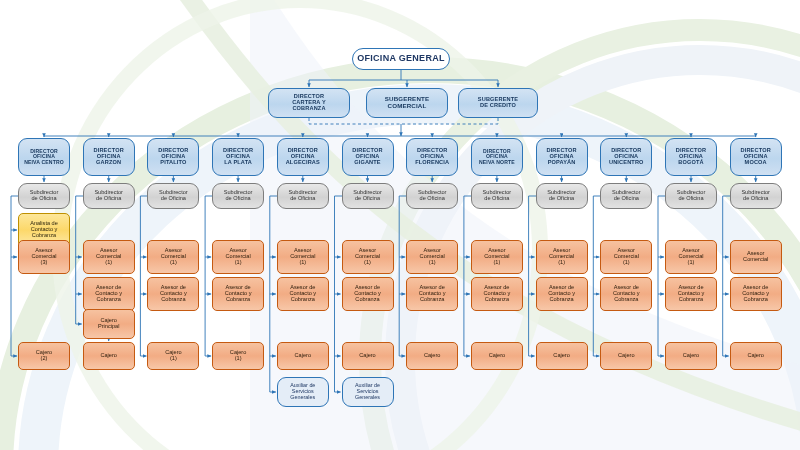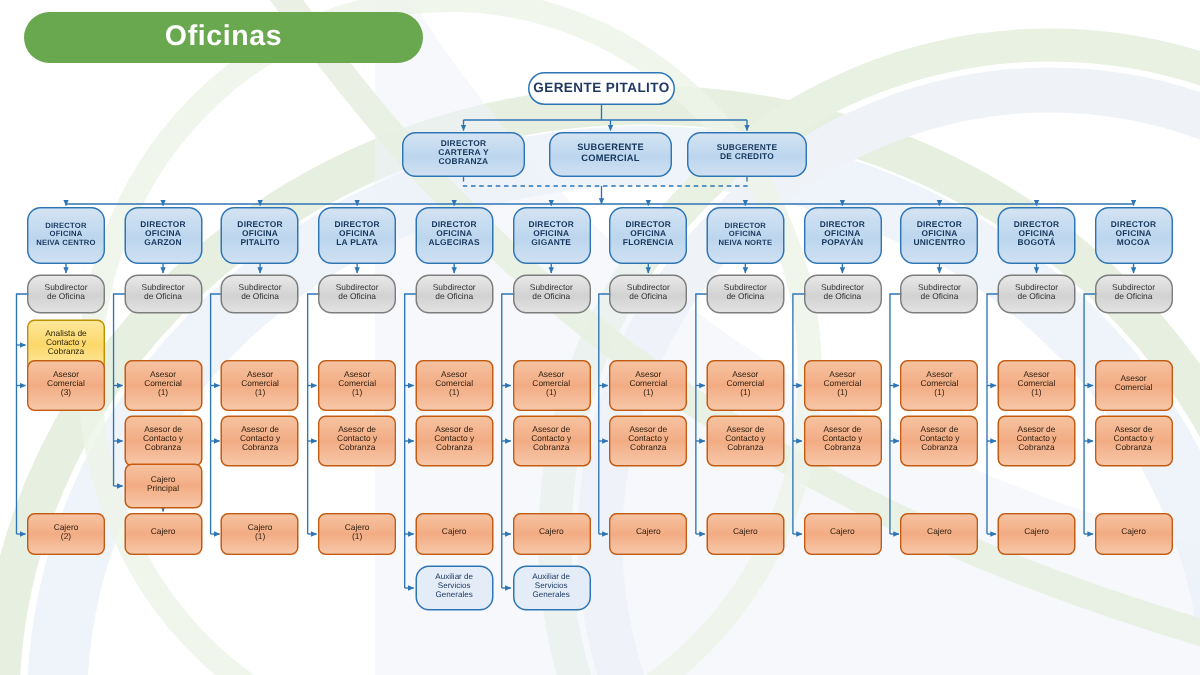--- a/index.html
+++ b/index.html
@@ -93,23 +93,20 @@
         <ellipse cx="430" cy="470" rx="392" ry="366" fill="none" stroke="#eef4fa" stroke-width="40"></ellipse>
         <ellipse cx="700" cy="360" rx="330" ry="330" fill="none" stroke="#e9f1e2" stroke-width="22"></ellipse>
         <ellipse cx="700" cy="360" rx="300" ry="300" fill="none" stroke="#eff3f8" stroke-width="30"></ellipse>
         <path d="M250,-40 C360,150 520,300 860,380 L860,450 L250,450 Z" fill="#eef3f9" opacity=".55"></path>
         <path d="M170,-30 C300,160 470,330 830,430" fill="none" stroke="#e8f0e1" stroke-width="18" opacity=".9"></path>
         <ellipse cx="300" cy="250" rx="240" ry="250" fill="none" stroke="#edf4e8" stroke-width="16" opacity=".8"></ellipse>
       </g>
     </svg>
   </div>
 
-  <div class="title-pill">
-    <span>Oficinas</span>
-  </div>
 
   <svg id="wires" width="800" height="450" viewBox="0 0 800 450">
     <defs>
       <marker id="ar" markerWidth="5" markerHeight="5" refX="4.2" refY="2" orient="auto">
         <path d="M0,0 L4.6,2 L0,4 z" fill="#2e75b6"></path>
       </marker>
     </defs>
     <g id="wire-group" stroke="#2e75b6" stroke-width="0.9" fill="none">
         <polyline points="401,70 401,80"></polyline>
         <polyline points="309,80 498,80"></polyline>
@@ -192,21 +189,21 @@
         <polyline points="755.7,176 755.7,182" marker-end="url(#ar)"></polyline>
         <polyline points="755.7,196 722.7,196 722.7,356"></polyline>
         <polyline points="722.7,257 728.7,257" marker-end="url(#ar)"></polyline>
         <polyline points="722.7,294 728.7,294" marker-end="url(#ar)"></polyline>
         <polyline points="722.7,356 728.7,356" marker-end="url(#ar)"></polyline>
       </g>
   </svg>
 
   <div id="nodes">
       <div class="node n-top" style="left: 352px; top: 48px; width: 98px; height: 22px;">
-        <span class="txt">GERENTE PITALITO</span>
+        <span class="txt">OFICINA GENERAL</span>
       </div>
       <div class="node n-blue" style="left: 268px; top: 88px; width: 82px; height: 30px;">
         <span class="txt">DIRECTOR<br>CARTERA Y<br>COBRANZA</span>
       </div>
       <div class="node n-blue em" style="left: 366px; top: 88px; width: 82px; height: 30px;">
         <span class="txt">SUBGERENTE<br>COMERCIAL</span>
       </div>
       <div class="node n-blue" style="left: 458px; top: 88px; width: 80px; height: 30px;">
         <span class="txt">SUBGERENTE<br>DE CREDITO</span>
       </div>

